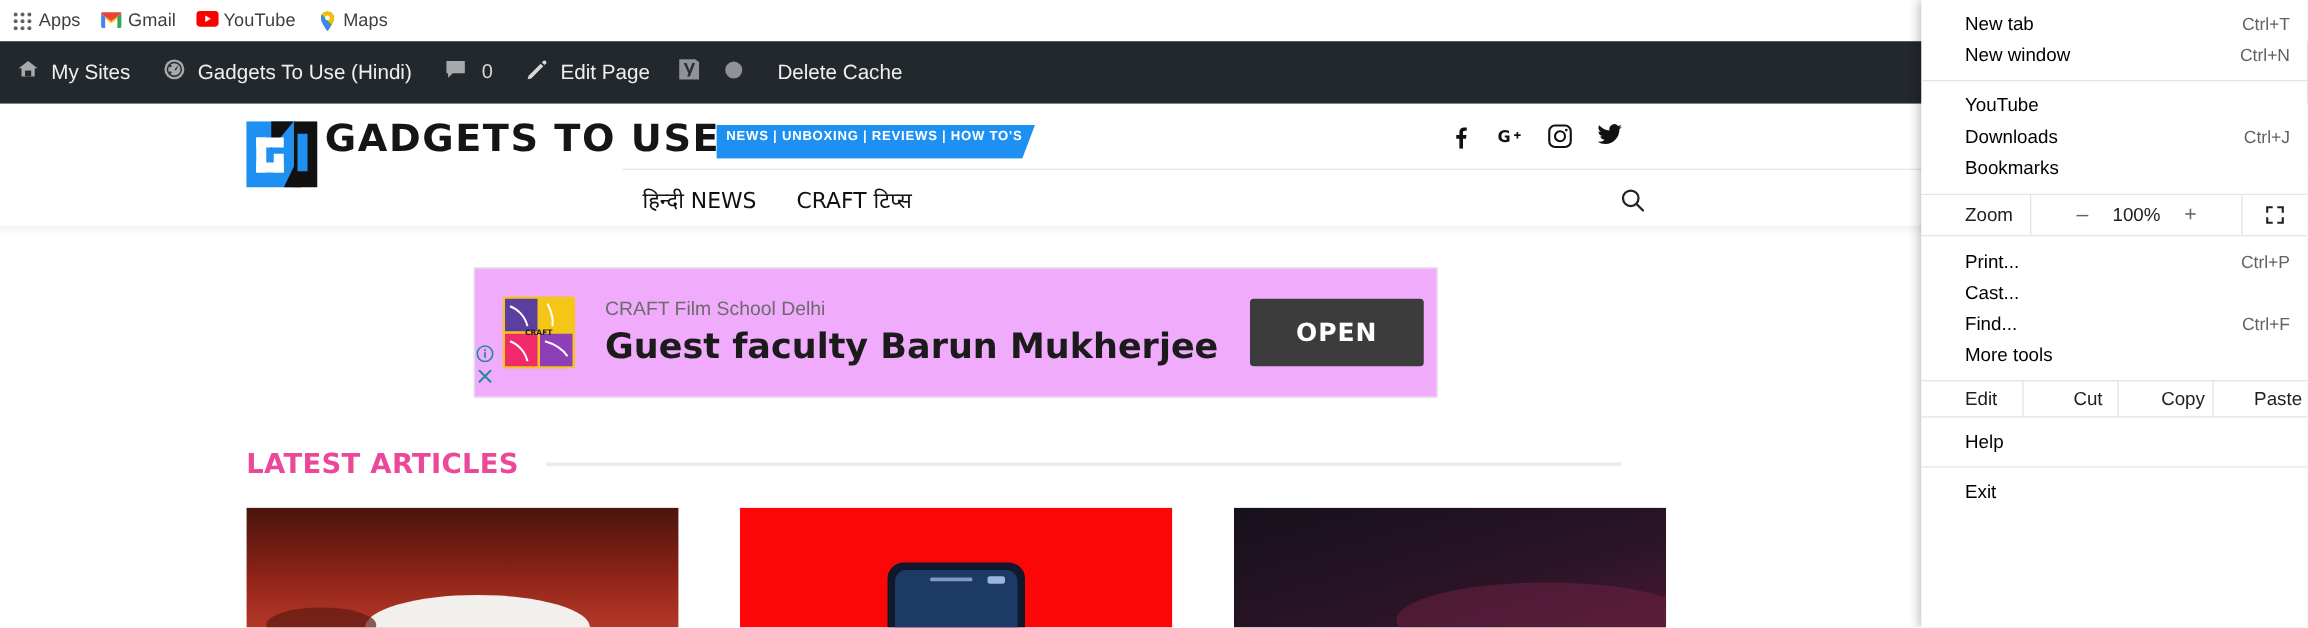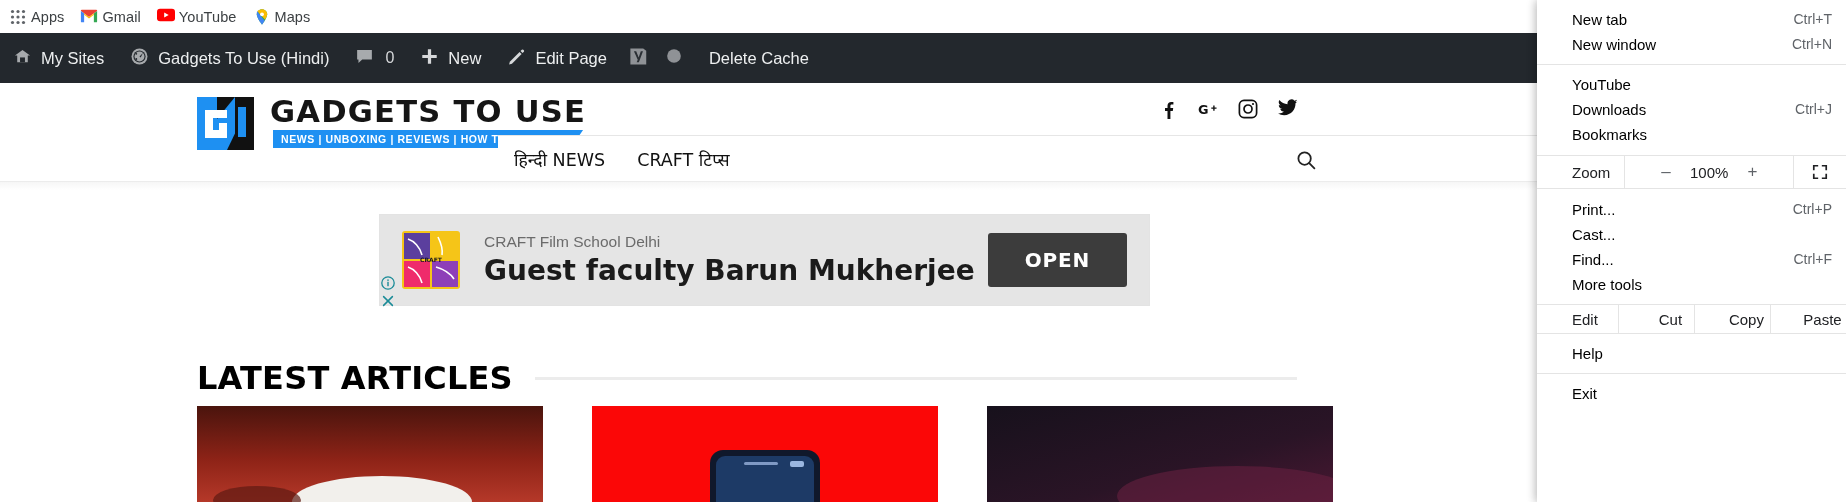--- a/index.html
+++ b/index.html
@@ -48,21 +48,21 @@
   
   .site-header {
     position: absolute; top: 83px; left: 0; width: 1846px; height: 98px;
     background: #ffffff;
   }
   .logo-wrap {
     position: absolute; left: 197px; top: 14px;
     display: flex; align-items: flex-start;
   }
   .logo-mark { width: 57px; height: 53px; display: block; }
-  .logo-text { margin-left: 19px; display:flex; flex-direction: column; }
+  .logo-text { margin-left: 9px; display:flex; flex-direction: row; }
   .logo-word {
     font-family: "DejaVu Sans", sans-serif;
     font-weight: 700; font-size: 30px; letter-spacing: 1.2px;
     color: #151515; line-height: 30px;
     transform: scaleX(1.02);
   }
   .logo-tag {
     margin-top: 3px;
     background: #1e90f2; color: #ffffff;
     font-size: 10.5px; font-weight: 700; letter-spacing: .6px;
@@ -100,37 +100,37 @@
     border-top: 1px solid #ececec;
   }
   .page-strip {
     position:absolute; top:0; left:0; width:1846px; height:8px;
     background: linear-gradient(#f6f6f6, #ffffff);
   }
 
   
   .ad-unit {
     position: absolute; left: 379px; top: 32px;
-    width: 771px; height: 92px;
-    background: #e5e5e5; border: 1px solid #e3e3e3;
+    width: 771px; height: 104px;
+    background: #f0abfc; border: 1px solid #e3e3e3;
     display: flex; align-items: center;
   }
   .ad-thumb {
     margin-left: 22px; width: 58px; height: 58px; flex: 0 0 58px;
     border-radius: 3px; overflow: hidden;
   }
   .ad-copy { margin-left: 24px; flex: 1 1 auto; min-width: 0; }
   .ad-adv { font-size: 15.5px; color: #6b6b6b; line-height: 19px; }
   .ad-head {
     font-size: 28px; color: #1b1b1b; font-weight: 700;
     line-height: 34px; margin-top: 3px; white-space: nowrap;
     font-family: "DejaVu Sans", sans-serif;
   }
   .ad-open {
-    margin-right: 22px; flex: 0 0 auto;
+    margin-right: 10px; flex: 0 0 auto;
     background: #3c3c3c; color: #ffffff;
     font-size: 20px; font-weight: 700; letter-spacing: .8px;
     padding: 15px 37px; border-radius: 3px;
     font-family: "DejaVu Sans", sans-serif;
   }
   .ad-ctl-i {
     position: absolute; left: 381px; top: 94px;
     width: 14px; height: 14px; color: #1a8b97;
   }
   .ad-ctl-x {
@@ -138,21 +138,21 @@
     width: 14px; height: 14px; color: #1a8b97;
     font-size: 15px; line-height: 14px; text-align: center;
   }
 
   
   .latest-row {
     position: absolute; left: 197px; top: 177px;
     width: 1100px; display: flex; align-items: center; gap: 22px;
   }
   .latest-title {
-    font-size: 32px; font-weight: 700; color: #000000; letter-spacing: .2px;
+    font-size: 22px; font-weight: 700; color: #ec4899; letter-spacing: .2px;
     white-space: nowrap;
     font-family: "DejaVu Sans", sans-serif;
   }
   .latest-rule { flex: 1 1 auto; height: 3px; background: #ececec; }
 
   .cards {
     position: absolute; left: 197px; top: 224px;
     display: flex; gap: 49px;
   }
   .card { width: 346px; height: 98px; overflow: hidden; position: relative; }
@@ -294,28 +294,20 @@
 
     <div class="wp-item">
       <span class="wp-ic">
         <svg viewBox="0 0 20 18" width="19" height="17">
           <path d="M2.2 2h15.6v10.2H7.6L3.6 16v-3.8H2.2z" fill="#a7aaad"></path>
         </svg>
       </span>
       <span class="wp-count">0</span>
     </div>
 
-    <div class="wp-item">
-      <span class="wp-ic">
-        <svg viewBox="0 0 20 20" width="19" height="19">
-          <path d="M8.3 2.4h3.4v5.9h5.9v3.4h-5.9v5.9H8.3v-5.9H2.4V8.3h5.9z" fill="#d6d8da"></path>
-        </svg>
-      </span>
-      <span class="wp-label">New</span>
-    </div>
 
     <div class="wp-item">
       <span class="wp-ic">
         <svg viewBox="0 0 20 20" width="19" height="19">
           <path d="M3 15.4 13.2 5.2l2.2 2.2L5.2 17.6l-3 .8z" fill="#d6d8da"></path>
           <path d="M14.2 4.2 16.4 6.4 17.8 5a1.6 1.6 0 0 0-2.2-2.2z" fill="#d6d8da"></path>
         </svg>
       </span>
       <span class="wp-label">Edit Page</span>
     </div>

